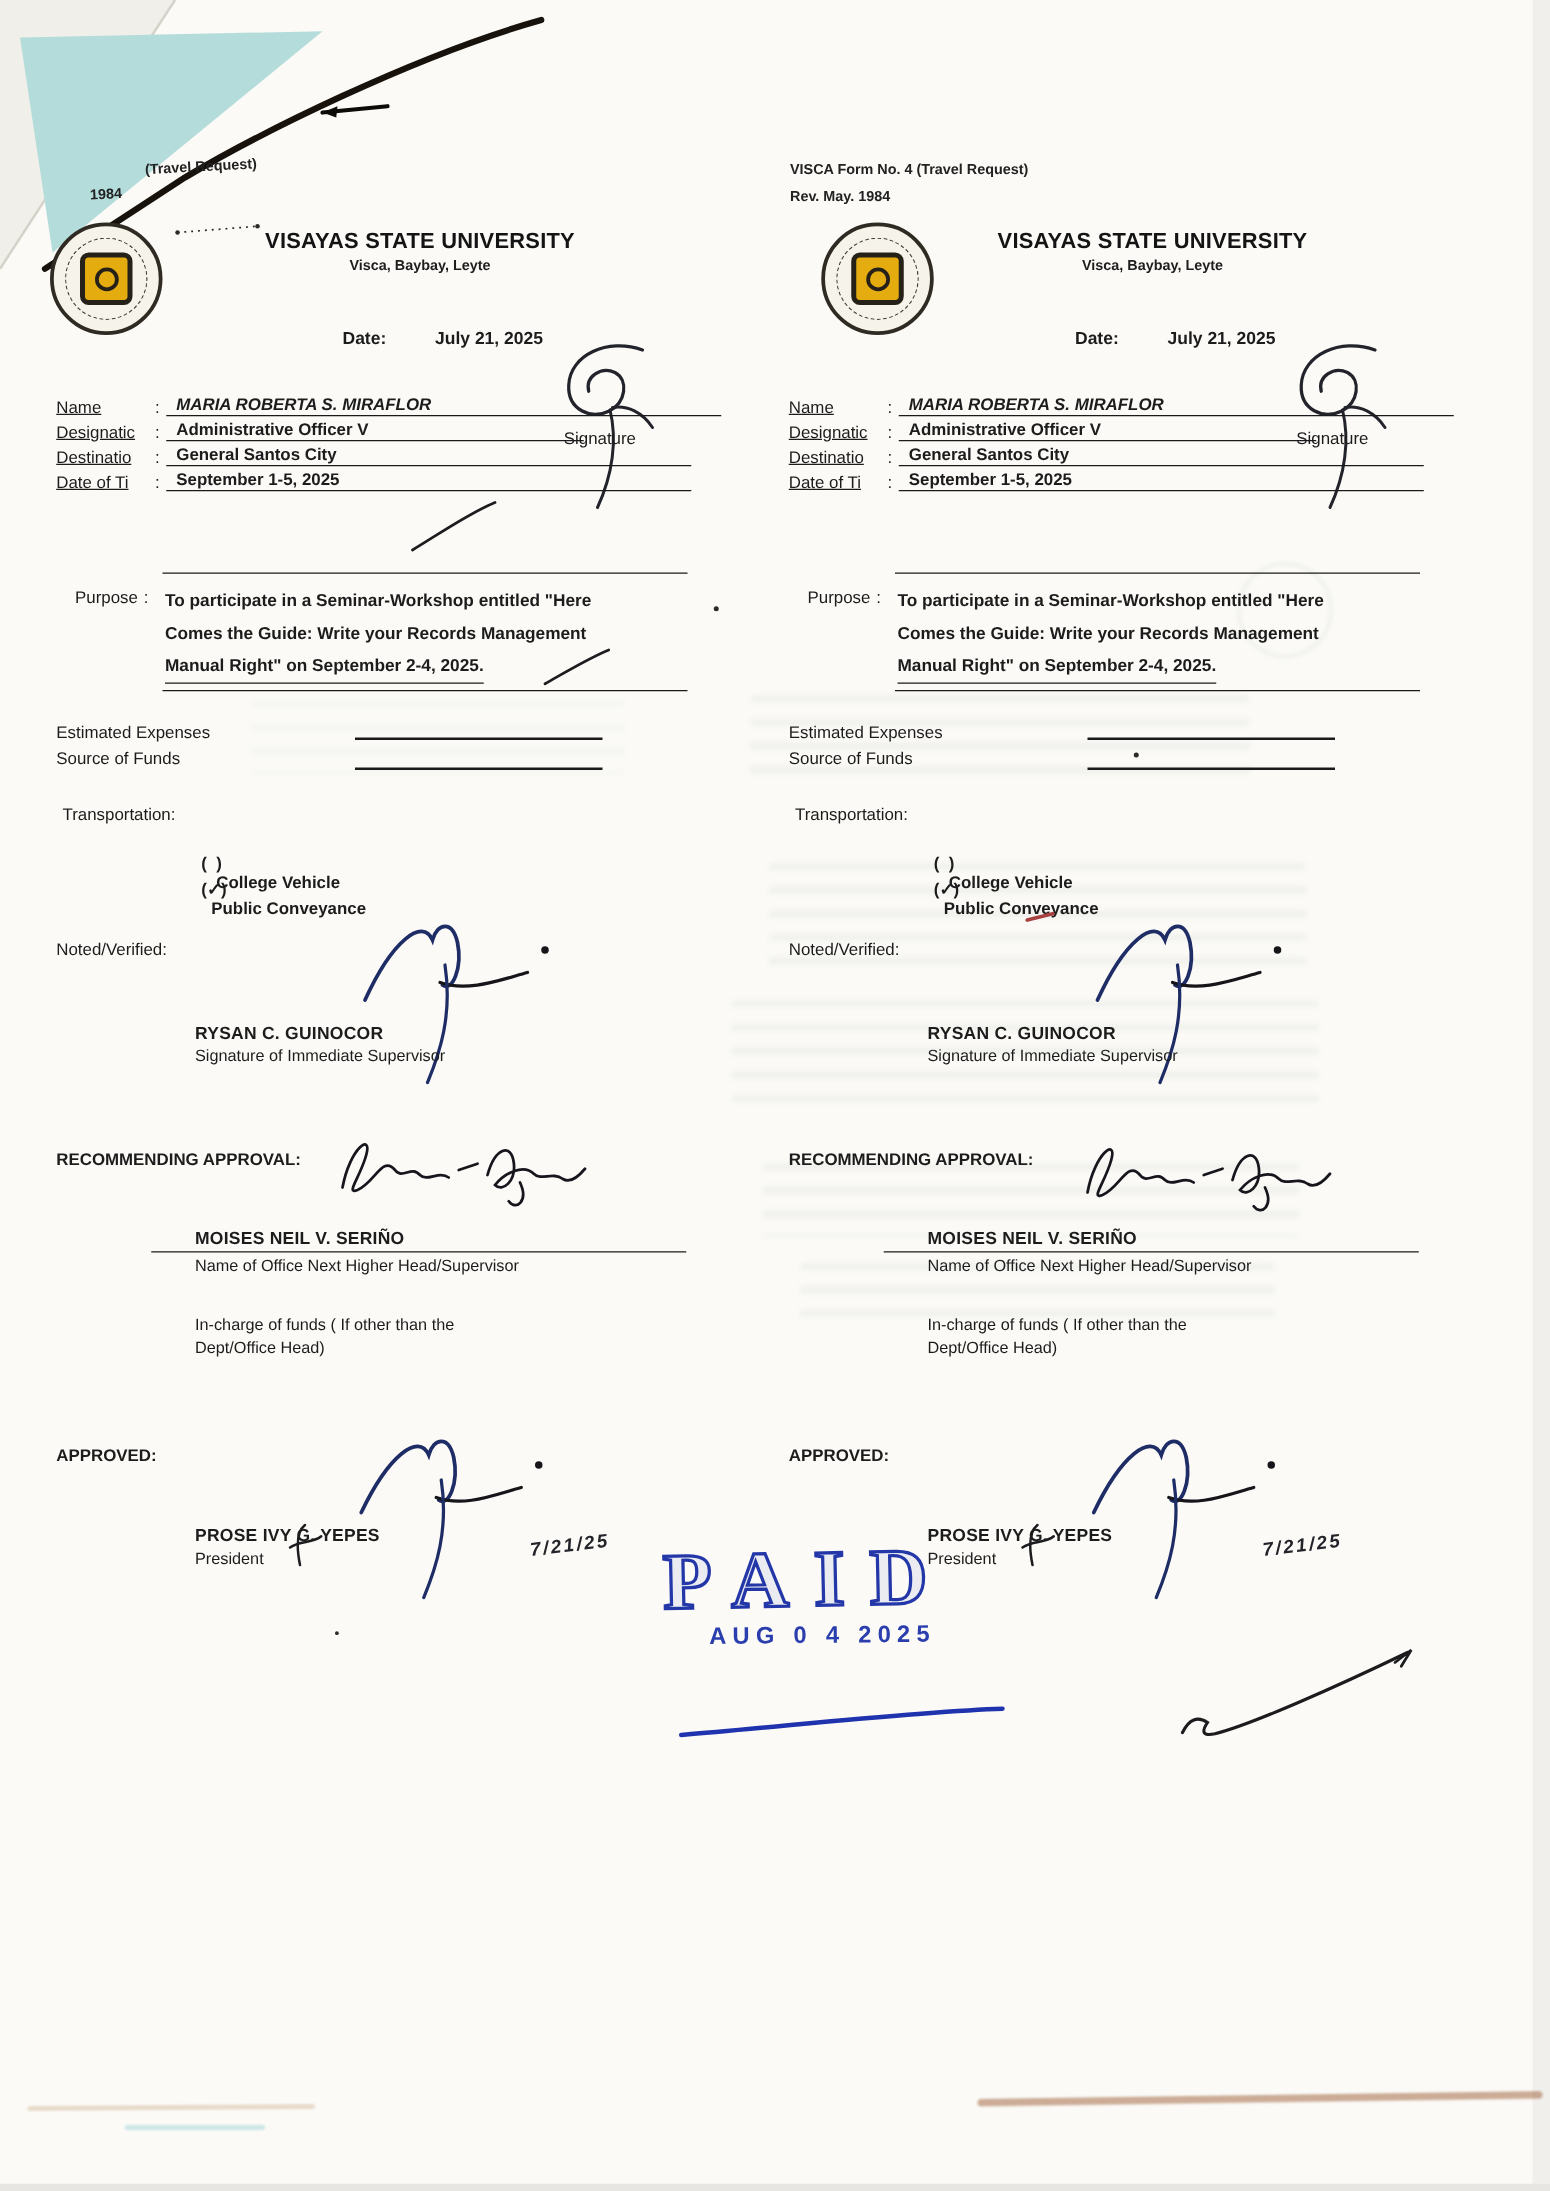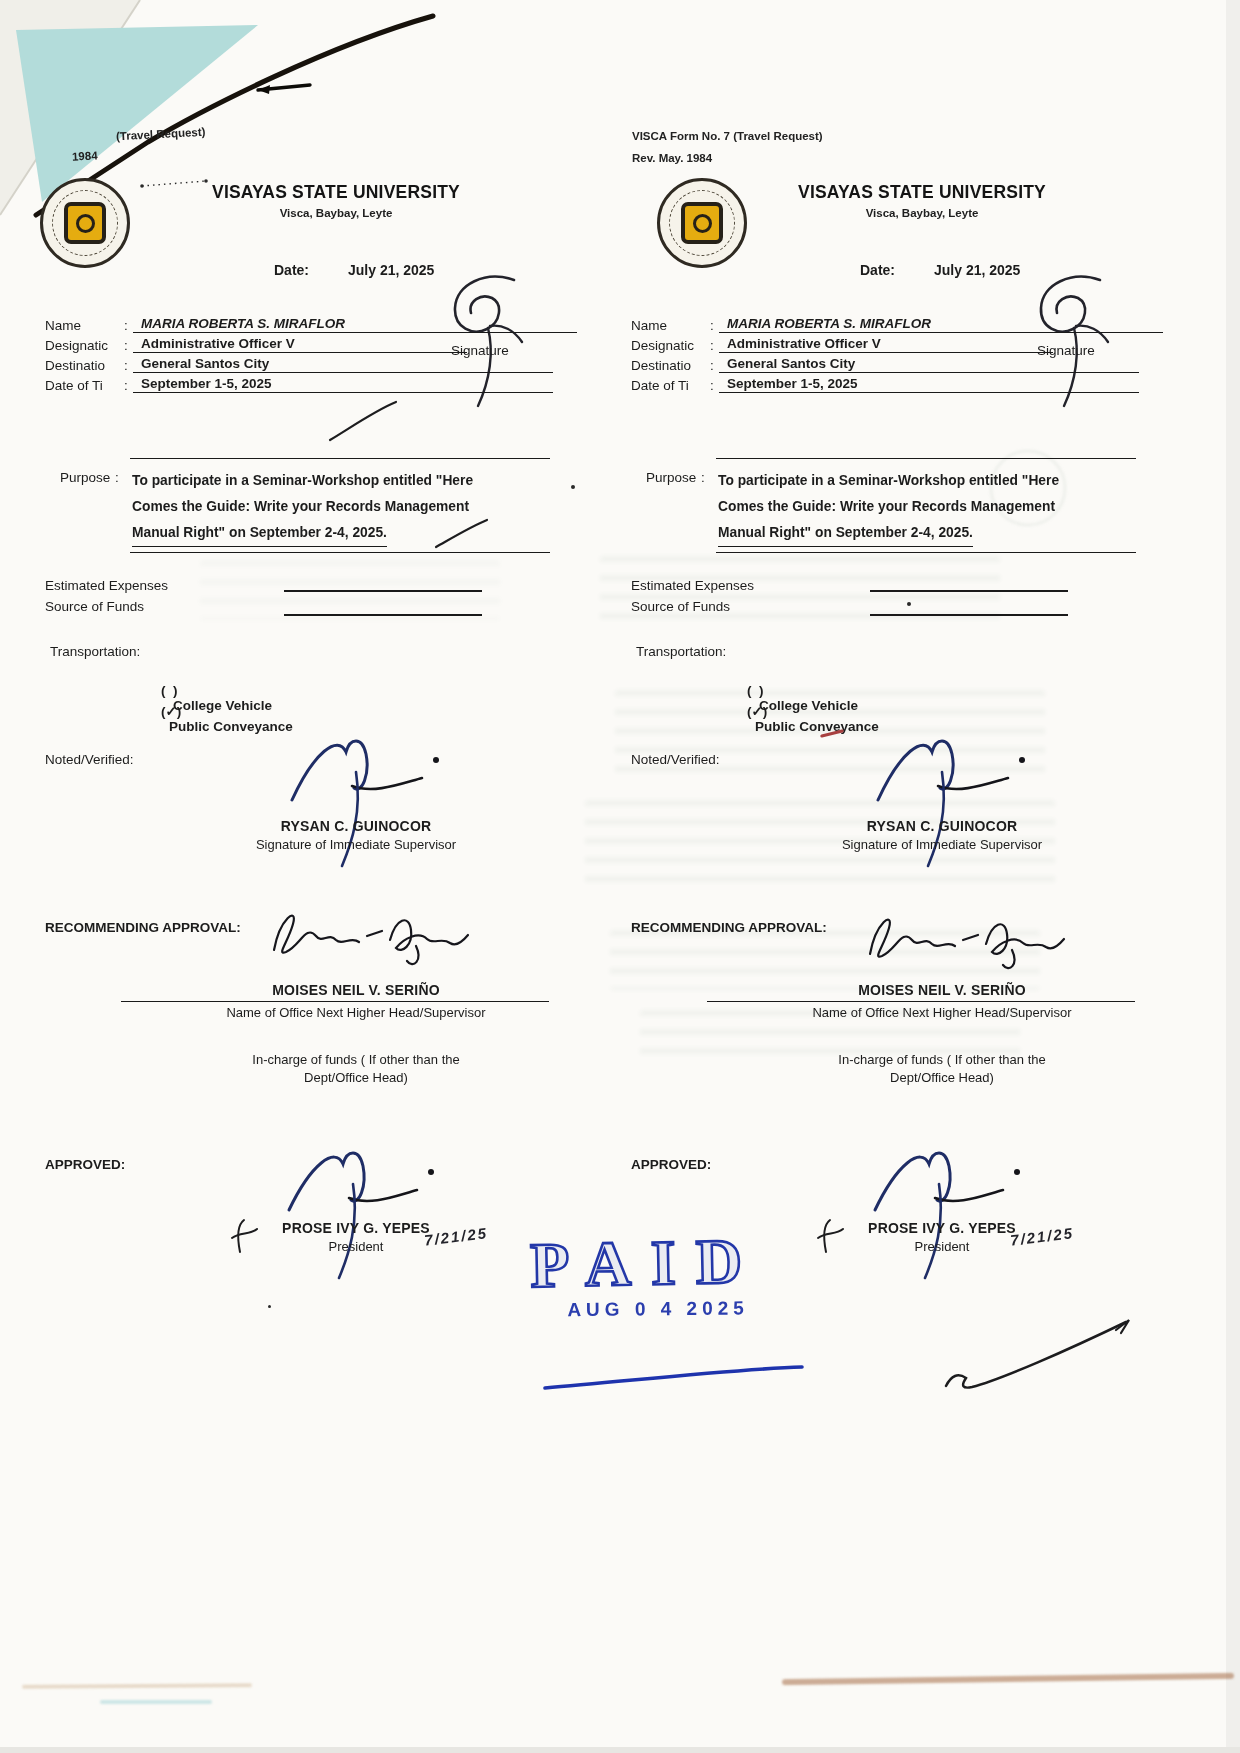--- a/index.html
+++ b/index.html
@@ -32,33 +32,33 @@
   .seal-ring{width:64px;height:64px;border-radius:50%;border:1.6px dashed #4a4335;
     display:flex;align-items:center;justify-content:center;}
   .seal-core{width:34px;height:34px;background:#e5ac10;border:4px solid #262118;border-radius:7px;
     display:flex;align-items:center;justify-content:center;}
   .seal-eye{width:13px;height:13px;border:3px solid #262118;border-radius:50%;background:#e5ac10;}
   .uni-title{left:130px;top:62px;width:340px;text-align:center;font-size:17.5px;font-weight:700;letter-spacing:.2px;color:#141414;}
   .uni-sub{left:130px;top:87px;width:340px;text-align:center;font-size:11.5px;font-weight:700;color:#1e1e1e;}
   .date-row{top:142px;left:238px;font-size:14px;font-weight:700;}
   .date-row .val{position:absolute;left:74px;top:0;width:160px;white-space:nowrap;}
   .frow{left:9px;height:20px;font-size:13.5px;white-space:nowrap;}
-  .frow .lb{position:absolute;left:0;top:0;width:78px;}
+  .frow .lb{position:absolute;left:0;top:0;width:78px;text-decoration:underline;}
   .frow .cl{position:absolute;left:79px;top:0;}
   .frow .uv{position:absolute;left:88px;top:-2px;width:412px;border-bottom:1.7px solid #1a1a1a;padding:0 0 1px 8px;font-weight:700;}
   .frow .uv.w1{width:436px;font-style:italic;}
   .sig-cap{left:415px;top:223px;font-size:13.5px;}
   .hr{border-bottom:1.6px solid #1a1a1a;height:0;}
   .purpose-lb{left:24px;top:350px;font-size:13.5px;}
   .purpose-cl{left:79px;top:350px;font-size:13.5px;}
   .purpose-lines{left:96px;top:348px;width:428px;font-size:13.8px;font-weight:700;line-height:26px;}
   .pl3{display:inline-block;border-bottom:1.7px solid #1a1a1a;}
   .lab{font-size:13.5px;}
   .opt{font-size:13.5px;font-weight:700;white-space:pre;}
-  .cap-center{width:400px;text-align:center;}
+  .cap-center{width:400px;text-align:left;}
   .name-strong{font-size:14px;font-weight:700;letter-spacing:.2px;}
   .cap{font-size:13px;}
   .hand-date{font-size:15px;font-weight:700;font-style:italic;color:#23232a;transform:rotate(-7deg);letter-spacing:2px;}
   
   .stamp{left:525px;top:1240px;width:290px;height:108px;transform:rotate(-1.2deg);}
   .stamp-word{position:absolute;left:6px;top:-14px;width:280px;
     font-family:"Liberation Serif", serif;font-weight:700;font-size:64px;letter-spacing:20px;
     color:rgba(35,55,168,.07);-webkit-text-stroke:2.6px #2337a8;}
   .stamp-date{position:absolute;left:42px;top:58px;font-size:19px;font-weight:700;color:#2b3eae;
     letter-spacing:5px;transform:rotate(.6deg);white-space:nowrap;}
@@ -202,21 +202,21 @@
   <svg class="abs" style="left:188px;top:1096px;" width="36" height="40">
     <path d="M 20,4 C 12,10 14,26 16,36" fill="none" stroke="#1c1c1e" stroke-width="2" stroke-linecap="round"></path>
     <path d="M 8,22 C 16,16 26,19 33,13" fill="none" stroke="#1c1c1e" stroke-width="2" stroke-linecap="round"></path>
   </svg>
   <div class="abs cap-center name-strong" style="left:120px;top:1100px;">PROSE IVY G. YEPES</div>
   <div class="abs cap-center cap" style="left:120px;top:1119px;">President</div>
   <div class="abs hand-date" style="left:388px;top:1108px;">7/21/25</div>
 </div>
 
 <div class="copy copy--right">
-  <div class="abs meta" style="left:10px;top:10px;">VISCA Form No. 7 (Travel Request)</div>
+  <div class="abs meta" style="left:10px;top:10px;">VISCA Form No. 4 (Travel Request)</div>
   <div class="abs meta" style="left:10px;top:32px;">Rev. May. 1984</div>
 
   <div class="abs seal">
     <div class="seal-ring">
       <div class="seal-core">
         <div class="seal-eye"></div>
       </div>
     </div>
   </div>
 

